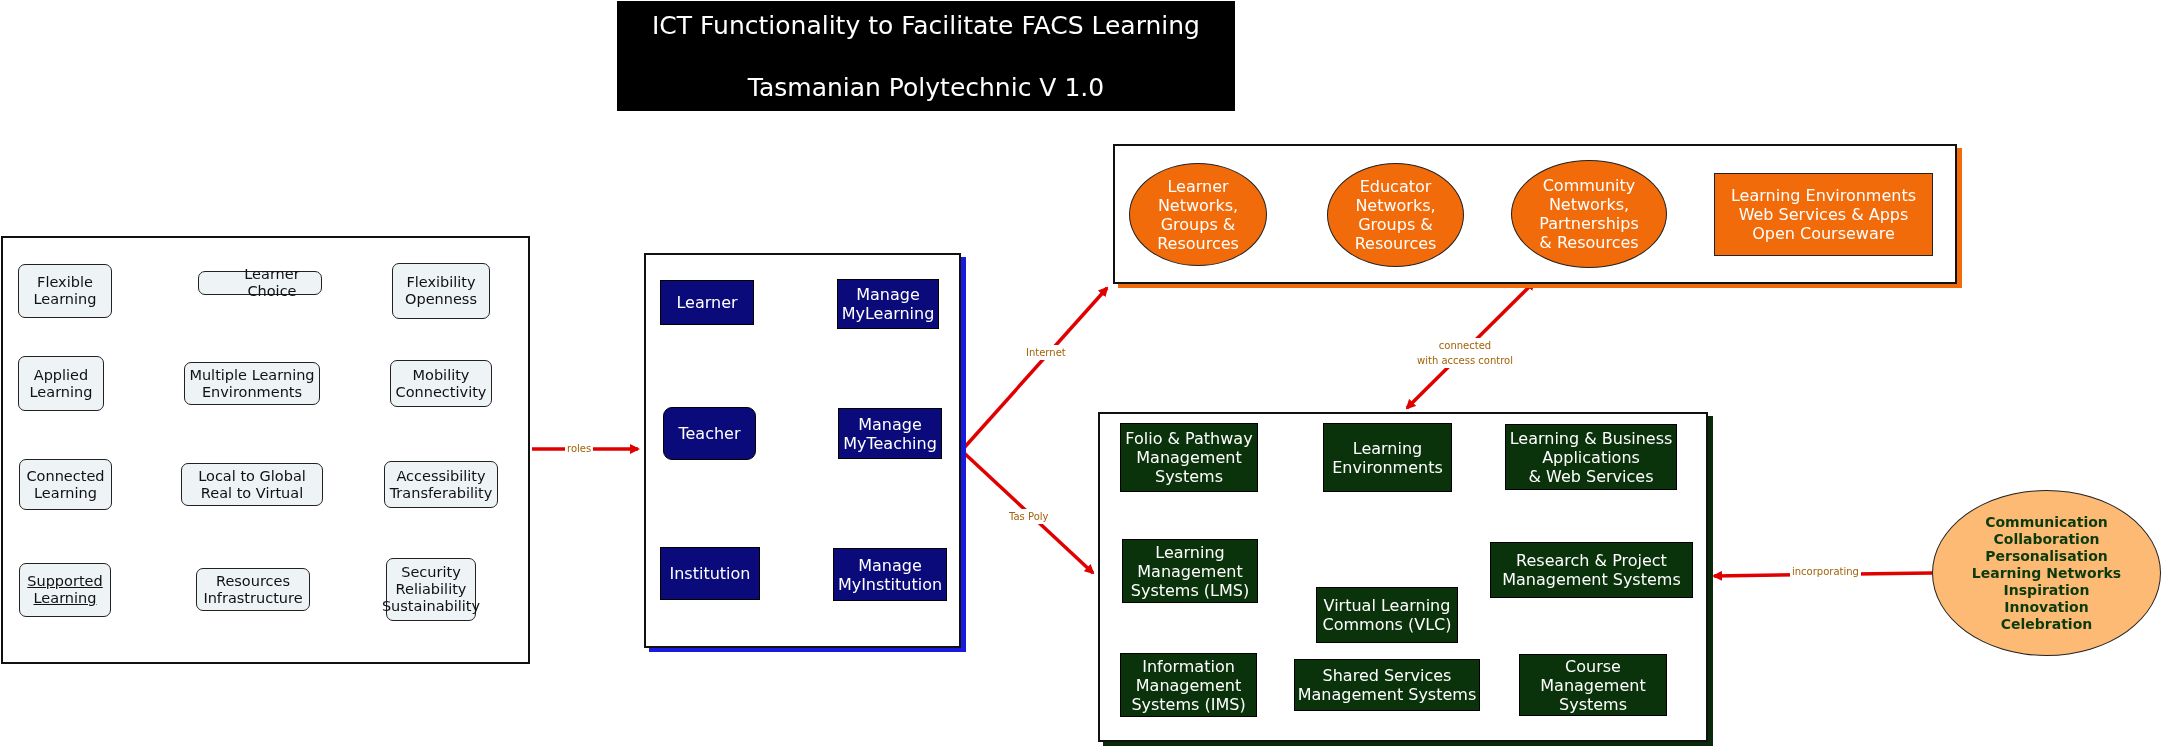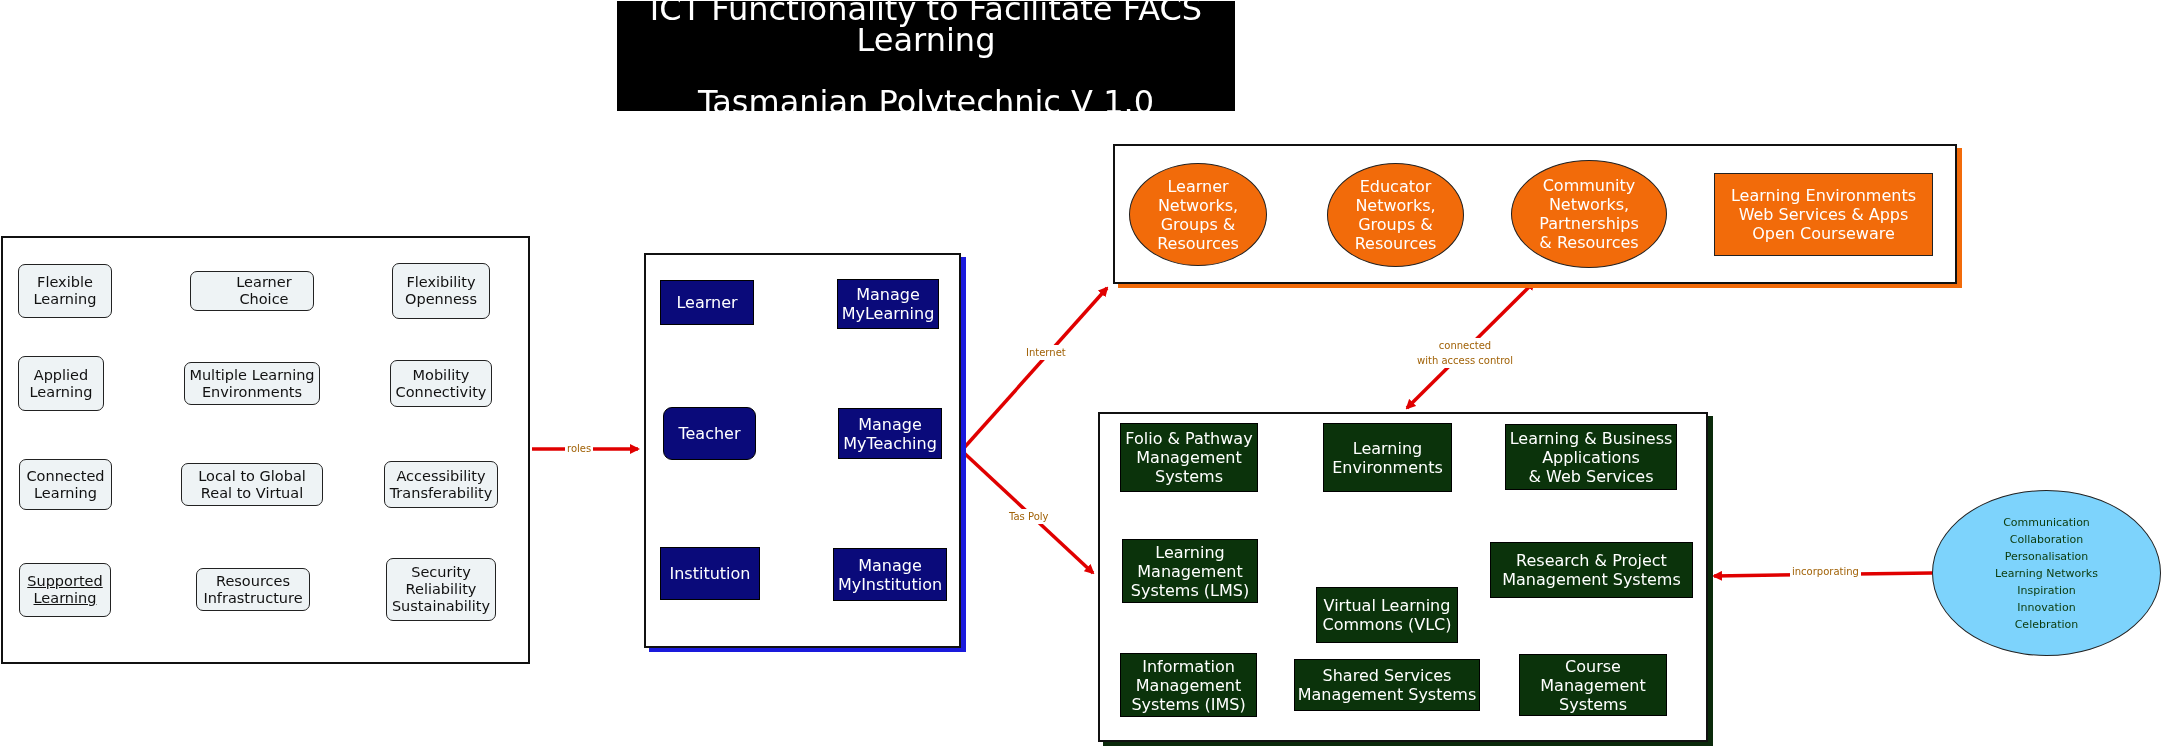--- a/index.html
+++ b/index.html
@@ -2,35 +2,35 @@
 <html><head>
 <meta charset="utf-8">
 <style>
   html, body { margin:0; padding:0; background:#ffffff; }
   body { width:2162px; height:746px; position:relative; overflow:hidden;
          font-family:"DejaVu Sans", sans-serif; color:#111; }
   .abs { position:absolute; box-sizing:border-box; }
   .ctr { display:flex; align-items:center; justify-content:center; text-align:center; white-space:pre-line; }
 
   #title-box { left:617px; top:1px; width:618px; height:110px; background:#000; color:#fff;
-               font-size:32px; line-height:31px; }
+               font-size:25px; line-height:31px; }
 
   .frame { border:2px solid #111; background:#fff; }
   #left-frame { left:1px; top:236px; width:529px; height:428px; }
   #roles-frame { left:644px; top:253px; width:317px; height:395px; box-shadow:5px 4px 0 #1a1adc; }
   #ext-frame { left:1113px; top:144px; width:844px; height:140px; box-shadow:5px 4px 0 #f26b0a; }
   #sys-frame { left:1098px; top:412px; width:610px; height:330px; box-shadow:5px 4px 0 #0b2a0b; }
 
   .concept { background:#eef3f5; border:1.5px solid #222; border-radius:7px; font-size:14.5px; line-height:17px; color:#111; }
   .role { background:#0a0a7a; border:1.5px solid #000; color:#fff; font-size:16px; line-height:19px; }
   .orange { background:#f26b0a; border:1px solid #222; color:#fff; font-size:16px; line-height:19px; }
   .orange.circle { border-radius:50%; }
   .green { background:#0b330b; border:1px solid #000; color:#fff; font-size:16px; line-height:19px; }
-  #values-ellipse { left:1932px; top:490px; width:229px; height:166px; border-radius:50%; background:#7dd3fc;
-                    border:1.5px solid #222; color:#0b3a0b; font-weight:normal; font-size:11px; line-height:17px; }
+  #values-ellipse { left:1932px; top:490px; width:229px; height:166px; border-radius:50%; background:#fdba74;
+                    border:1.5px solid #222; color:#0b3a0b; font-weight:bold; font-size:14px; line-height:17px; }
 
   .lbl { font-size:10px; color:#a16207; background:#fff; padding:0 2px; line-height:15px; }
   svg#wires { position:absolute; left:0; top:0; width:2162px; height:746px; pointer-events:none; }
 </style>
 </head>
 <body>
 
 <svg id="wires" viewBox="0 0 2162 746">
   <defs>
     <marker id="ah" markerWidth="10" markerHeight="10" refX="8" refY="5" orient="auto" markerUnits="userSpaceOnUse">
@@ -67,21 +67,21 @@
   <div>
     <div>ICT Functionality to Facilitate FACS Learning</div>
     <div>Tasmanian Polytechnic V 1.0</div>
   </div>
 </div>
 
 <div id="left-frame" class="abs frame"></div>
 
 <div class="abs ctr concept" style="left:18px;top:264px;width:94px;height:54px;">Flexible
 Learning</div>
-<div class="abs ctr concept" style="left:190px;top:271px;width:124px;height:40px;padding-left:24px;">Learner Choice</div>
+<div class="abs ctr concept" style="left:198px;top:271px;width:124px;height:24px;padding-left:24px;">Learner Choice</div>
 <div class="abs ctr concept" style="left:392px;top:263px;width:98px;height:56px;">Flexibility
 Openness</div>
 
 <div class="abs ctr concept" style="left:18px;top:356px;width:86px;height:55px;">Applied
 Learning</div>
 <div class="abs ctr concept" style="left:184px;top:362px;width:136px;height:43px;">Multiple Learning
 Environments</div>
 <div class="abs ctr concept" style="left:390px;top:360px;width:102px;height:47px;">Mobility
 Connectivity</div>
 
@@ -89,21 +89,21 @@
 Learning</div>
 <div class="abs ctr concept" style="left:181px;top:463px;width:142px;height:43px;">Local to Global
 Real to Virtual</div>
 <div class="abs ctr concept" style="left:384px;top:461px;width:114px;height:47px;">Accessibility
 Transferability</div>
 
 <div class="abs ctr concept" style="left:19px;top:563px;width:92px;height:54px;text-decoration:underline;">Supported
 Learning</div>
 <div class="abs ctr concept" style="left:196px;top:568px;width:114px;height:43px;">Resources
 Infrastructure</div>
-<div class="abs ctr concept" style="left:386px;top:558px;width:110px;height:63px;">Security
+<div class="abs ctr concept" style="left:386px;top:558px;width:90px;height:63px;">Security
 Reliability
 Sustainability</div>
 
 <div class="abs lbl" style="left:565px;top:441px;">roles</div>
 
 <div id="roles-frame" class="abs frame"></div>
 <div class="abs ctr role" style="left:660px;top:280px;width:94px;height:45px;">Learner</div>
 <div class="abs ctr role" style="left:837px;top:279px;width:102px;height:50px;">Manage
 MyLearning</div>
 <div class="abs ctr role" style="left:663px;top:407px;width:93px;height:53px;border-radius:9px;">Teacher</div>

